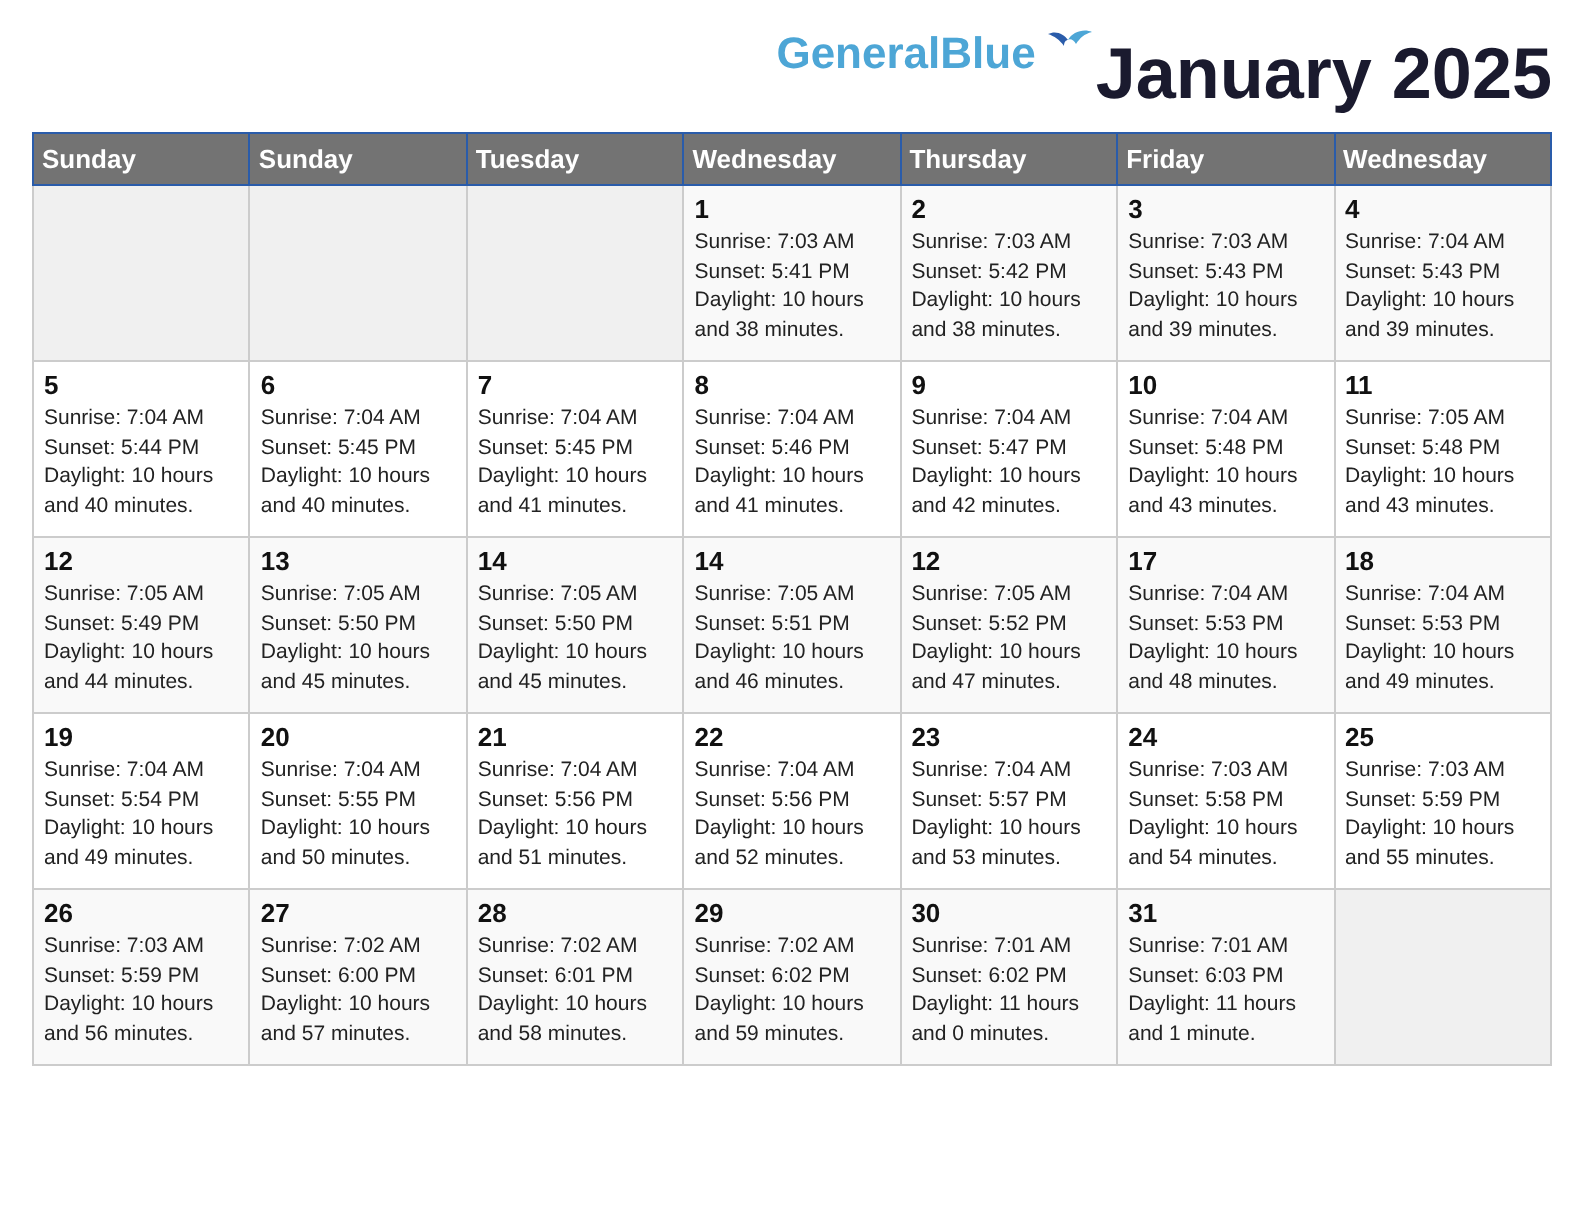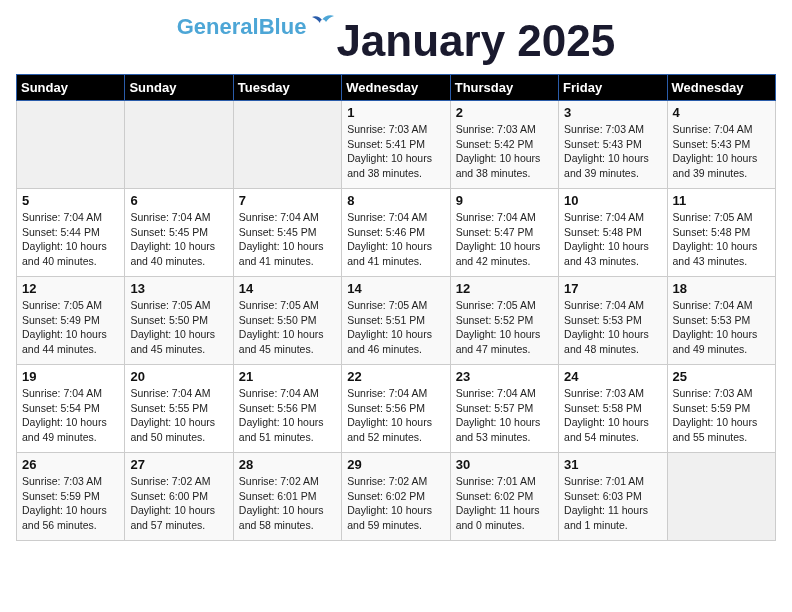--- a/index.html
+++ b/index.html
@@ -6,56 +6,56 @@
     body {
       font-family: Arial, sans-serif;
       background: #fff;
       width: 792px;
       min-height: 612px;
       padding: 16px;
     }
     .header {
       display: flex;
       align-items: flex-start;
-      justify-content: center;
+      justify-content: flex-end;
       margin-bottom: 8px;
     }
     .logo {
       display: flex;
       flex-direction: column;
       align-items: flex-start;
     }
     .logo-text {
       font-size: 22px;
       font-weight: bold;
       color: #1a4a8a;
       line-height: 1;
     }
     .logo-text span {
       color: #4da6d6;
     }
     .title-block {
       text-align: right;
     }
     .month-title {
-      font-size: 44px;
+      font-size: 36px;
       font-weight: bold;
       color: #1a1a2e;
     }
     .location {
       font-size: 16px;
       color: #333;
     }
     .calendar {
       width: 100%;
       border-collapse: collapse;
       font-size: 11px;
     }
     .calendar th {
-      background: #000000;
+      background: #737373;
       color: #fff;
       padding: 5px 4px;
       text-align: left;
       font-size: 13px;
       font-weight: bold;
       border: 1px solid #2a5caa;
     }
     .calendar td {
       vertical-align: top;
       border: 1px solid #ccc;

